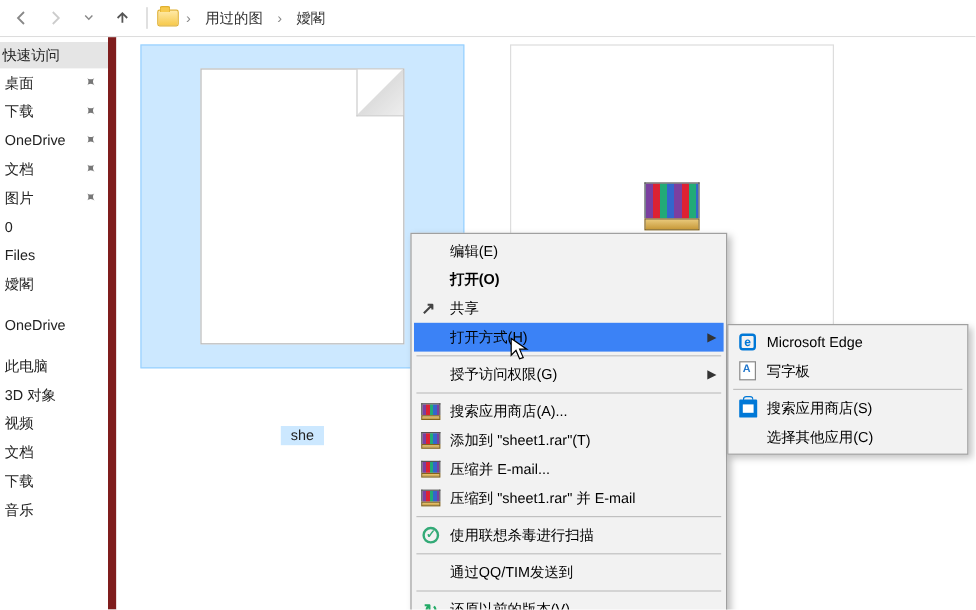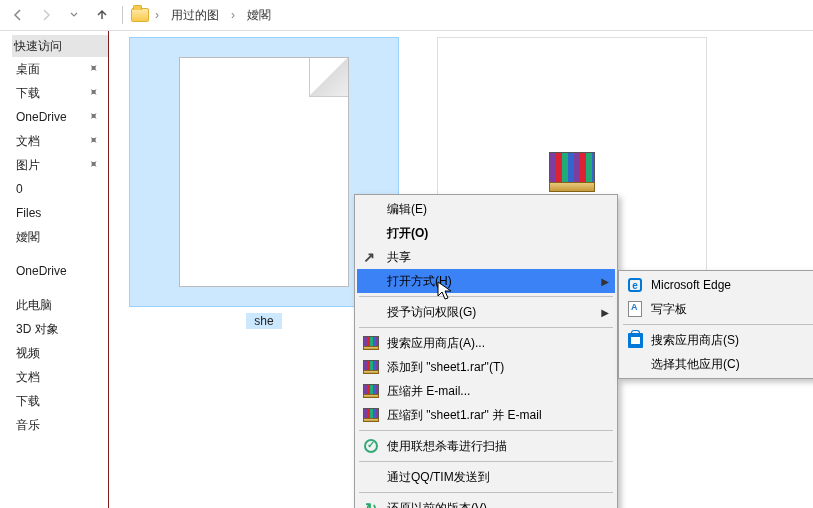--- a/index.html
+++ b/index.html
@@ -7,28 +7,28 @@
 
 .toolbar { height: 31px; border-bottom: 1px solid #ddd; display: flex; align-items: center; padding: 0 6px; gap: 4px; }
 .tb-btn { width: 24px; height: 24px; display: flex; align-items: center; justify-content: center; color: #555; }
 .tb-separator { width: 1px; height: 18px; background: #ccc; margin: 0 4px; }
 .folder-ico { width: 18px; height: 14px; background: linear-gradient(#ffe9a6,#f7ca4d); border: 1px solid #e0b030; border-radius: 2px; position: relative; }
 .folder-ico::before { content:""; position:absolute; top:-4px; left:1px; width:7px; height:4px; background:#f7ca4d; border:1px solid #e0b030; border-bottom:none; border-radius:2px 2px 0 0; }
 .crumb { padding: 0 6px; color: #333; }
 .crumb-sep { color: #888; padding: 0 2px; }
 
 .main { display: flex; height: calc(100% - 31px); }
-.sidebar { width: 97px; border-right: 1px solid #7f1d1d; background: #fff; padding-top: 4px; overflow:hidden;margin-left:12px;}
+.sidebar { width: 97px; border-right: 7px solid #7f1d1d; background: #fff; padding-top: 4px; overflow:hidden;}
 .sb-item { display: flex; align-items: center; justify-content: space-between; height: 24px; padding: 0 8px 0 4px; color: #222; white-space: nowrap; cursor: pointer; }
 .sb-item.header { background: #e5e5e5; font-size: 12px; padding-left: 2px; height: 22px; }
 .pin { width: 12px; height: 12px; color: #777; transform: rotate(45deg); font-size: 12px; line-height: 12px; }
 .sb-spacer { height: 10px; }
 
 .content { flex: 1; position: relative; background: #fff; }
-.item { position: absolute; display: flex; flex-direction: column; align-items: center; }
+.item { position: absolute; display: flex; flex-direction: column; align-items: center; gap: 42px; }
 .item1 { left: 20px; top: 6px; width: 270px; }
 .item1 .thumb-sel { width: 270px; height: 270px; background: #cce8ff; border: 1px solid #99d1ff; display:flex; align-items:center; justify-content:center; }
 .doc-page { width: 170px; height: 230px; background: #fff; border: 1px solid #bbb; position: relative; }
 .doc-page::before { content:""; position:absolute; right:0; top:0; width:38px; height:38px; background: linear-gradient(135deg,#fff 48%, #ddd 50%, #eee 100%); border-left:1px solid #ccc; border-bottom:1px solid #ccc; }
 .item .caption { margin-top: 6px; text-align:center; color:#222; background:#cce8ff; padding:1px 8px; }
 .item2 { left: 328px; top: 6px; width: 270px; }
 .item2 .thumb { width: 270px; height: 270px; border: 1px solid #ddd; display:flex; align-items:center; justify-content:center; }
 .rar-ico-lg { width: 46px; height: 40px; display:flex; flex-direction:column; }
 .rar-books { flex:1; background: repeating-linear-gradient(90deg,#7b3fa0 0 6px,#d23 6px 12px,#2a7 12px 18px,#36c 18px 24px); border:1px solid #555; border-bottom:none; }
 .rar-base { height:10px; background:linear-gradient(#e8c87a,#c89a3a); border:1px solid #83631c; }

